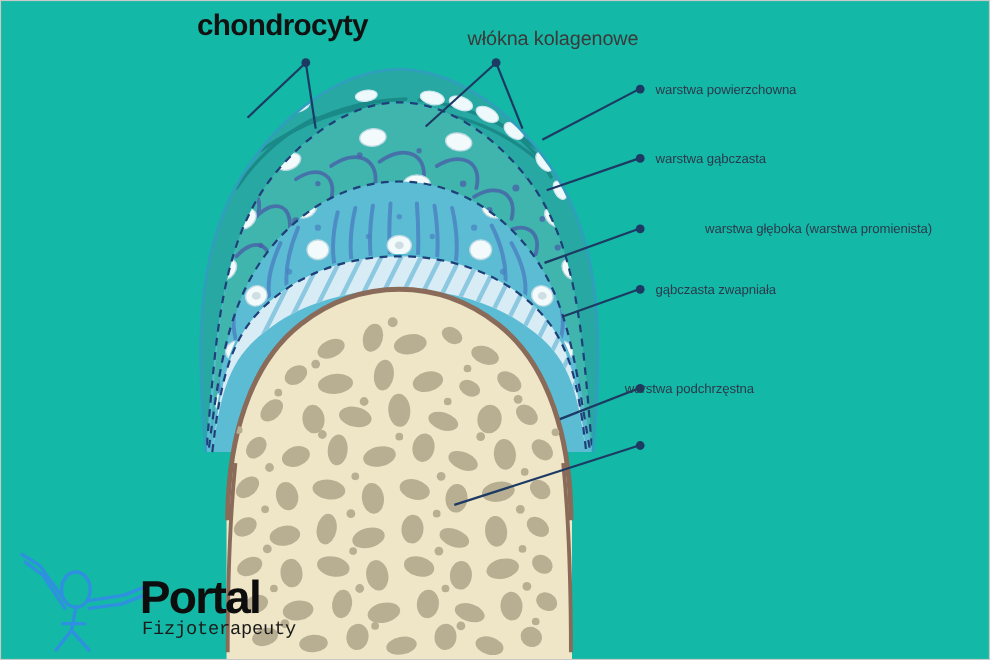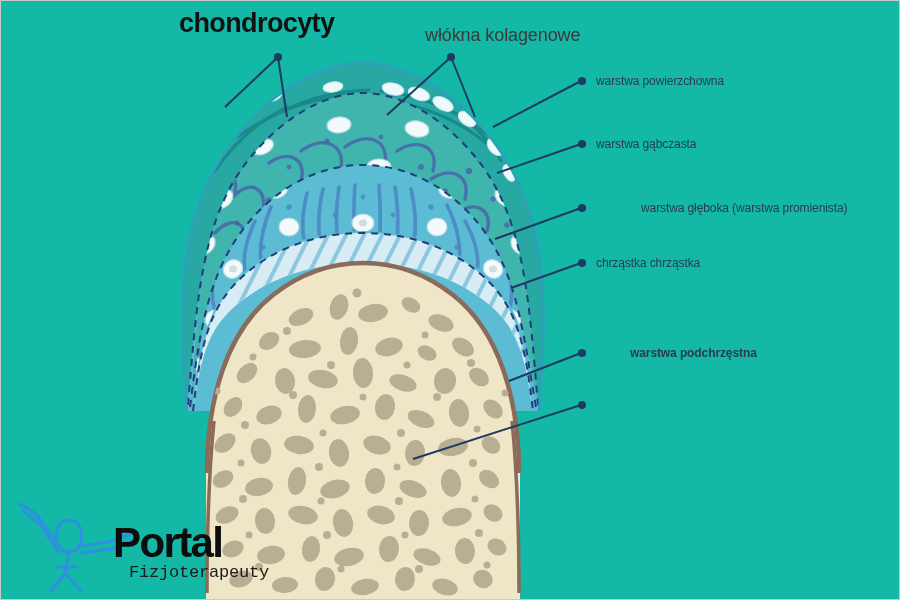--- a/index.html
+++ b/index.html
@@ -41,21 +41,21 @@
     color: #111111;
     letter-spacing: -0.6px;
   }
   .lbl-sub {
     font-size: 18px;
     color: #3a3a3a;
     margin-left: 31px;
   }
   #logo-text-main {
     position: absolute;
-    left: 112px;
+    left: 126px;
     top: 518px;
     font-family: "Liberation Sans", sans-serif;
     font-weight: bold;
     font-size: 42px;
     color: #0d0d0d;
     letter-spacing: -1.6px;
   }
   #logo-text-sub {
     position: absolute;
     left: 128px;
@@ -552,21 +552,21 @@
   <div class="lbl lbl-title" style="left:178px; top:12px;">chondrocyty</div>
 
   <div class="lbl lbl-sub" style="left:393px; top:24px;">włókna kolagenowe</div>
 
   <div class="lbl" style="left:595px; top:70px;">warstwa powierzchowna</div>
 
   <div class="lbl" style="left:595px; top:133px;">warstwa gąbczasta</div>
 
   <div class="lbl" style="left:595px; top:197px;margin-left:45px;">warstwa głęboka (warstwa promienista)</div>
 
-  <div class="lbl" style="left:595px; top:252px;">chrząstka chrząstka</div>
-
-  <div class="lbl" style="left:629px; top:342px;font-weight:bold;">warstwa podchrzęstna</div>
+  <div class="lbl" style="left:595px; top:252px;">gąbczasta zwapniała</div>
+
+  <div class="lbl" style="left:567px; top:342px;">warstwa podchrzęstna</div>
 
 
   <div id="logo-text-main">Portal</div>
   <div id="logo-text-sub">Fizjoterapeuty</div>
 
 </div>
 
 </body></html>

